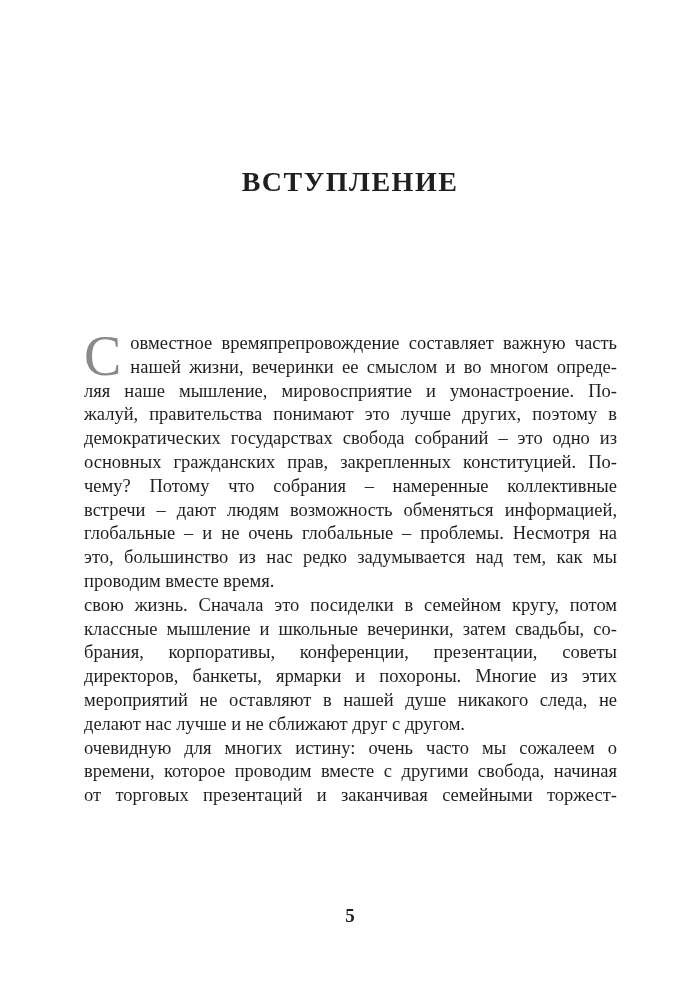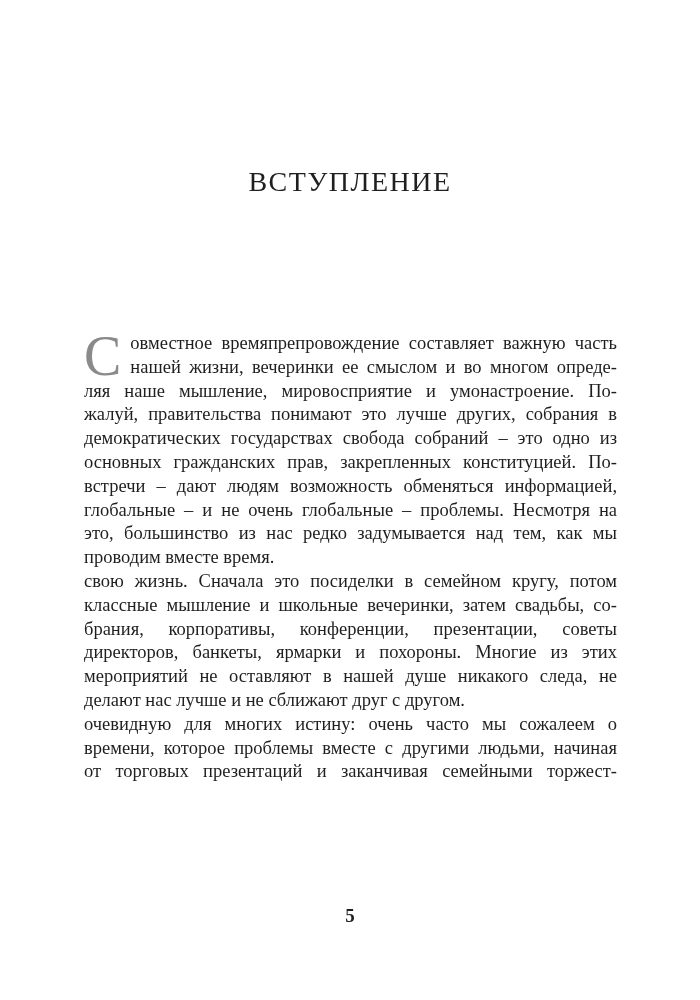--- a/index.html
+++ b/index.html
@@ -14,21 +14,21 @@
     font-family: "Liberation Serif", serif;
     overflow: hidden;
   }
   .title {
     position: absolute;
     top: 166px;
     left: 0;
     width: 100%;
     text-align: center;
     font-size: 28px;
-    font-weight: normal;
+    font-weight: bold;
     letter-spacing: 1.5px;
     color: var(--text, #1f1f1f);
   }
   .body-text {
     position: absolute;
     top: 332px;
     left: 84px;
     width: 533px;
     font-size: 18.5px;
     line-height: 23.8px;
@@ -66,37 +66,38 @@
 
 <div class="page">
   <h1 class="title">ВСТУПЛЕНИЕ</h1>
 
   <div class="body-text">
       <div class="paragraph">
         <span class="drop-cap">С</span>
         <div class="line">овместное времяпрепровождение составляет важную часть</div>
         <div class="line">нашей жизни, вечеринки ее смыслом и во многом опреде-</div>
         <div class="line">ляя наше мышление, мировосприятие и умонастроение. По-</div>
-        <div class="line">жалуй, правительства понимают это лучше других, собрания в</div>
+        <div class="line">жалуй, правительства понимают это лучше других, поэтому в</div>
         <div class="line">демократических государствах свобода собраний – это одно из</div>
         <div class="line">основных гражданских прав, закрепленных конституцией. По-</div>
+        <div class="line">чему? Потому что собрания – намеренные коллективные</div>
         <div class="line">встречи – дают людям возможность обменяться информацией,</div>
         <div class="line">глобальные – и не очень глобальные – проблемы. Несмотря на</div>
         <div class="line">это, большинство из нас редко задумывается над тем, как мы</div>
         <div class="line last">проводим вместе время.</div>
       </div>
       <div class="paragraph">
         <div class="line">свою жизнь. Сначала это посиделки в семейном кругу, потом</div>
         <div class="line">классные мышление и школьные вечеринки, затем свадьбы, со-</div>
         <div class="line">брания, корпоративы, конференции, презентации, советы</div>
         <div class="line">директоров, банкеты, ярмарки и похороны. Многие из этих</div>
         <div class="line">мероприятий не оставляют в нашей душе никакого следа, не</div>
         <div class="line last">делают нас лучше и не сближают друг с другом.</div>
       </div>
       <div class="paragraph">
         <div class="line">очевидную для многих истину: очень часто мы сожалеем о</div>
-        <div class="line">времени, которое проблемы вместе с другими людьми, начиная</div>
+        <div class="line">времени, которое проводим вместе с другими свобода, начиная</div>
         <div class="line">от торговых презентаций и заканчивая семейными торжест-</div>
       </div>
     </div>
 
   <div class="page-number">5</div>
 </div>
 
 </body></html>

